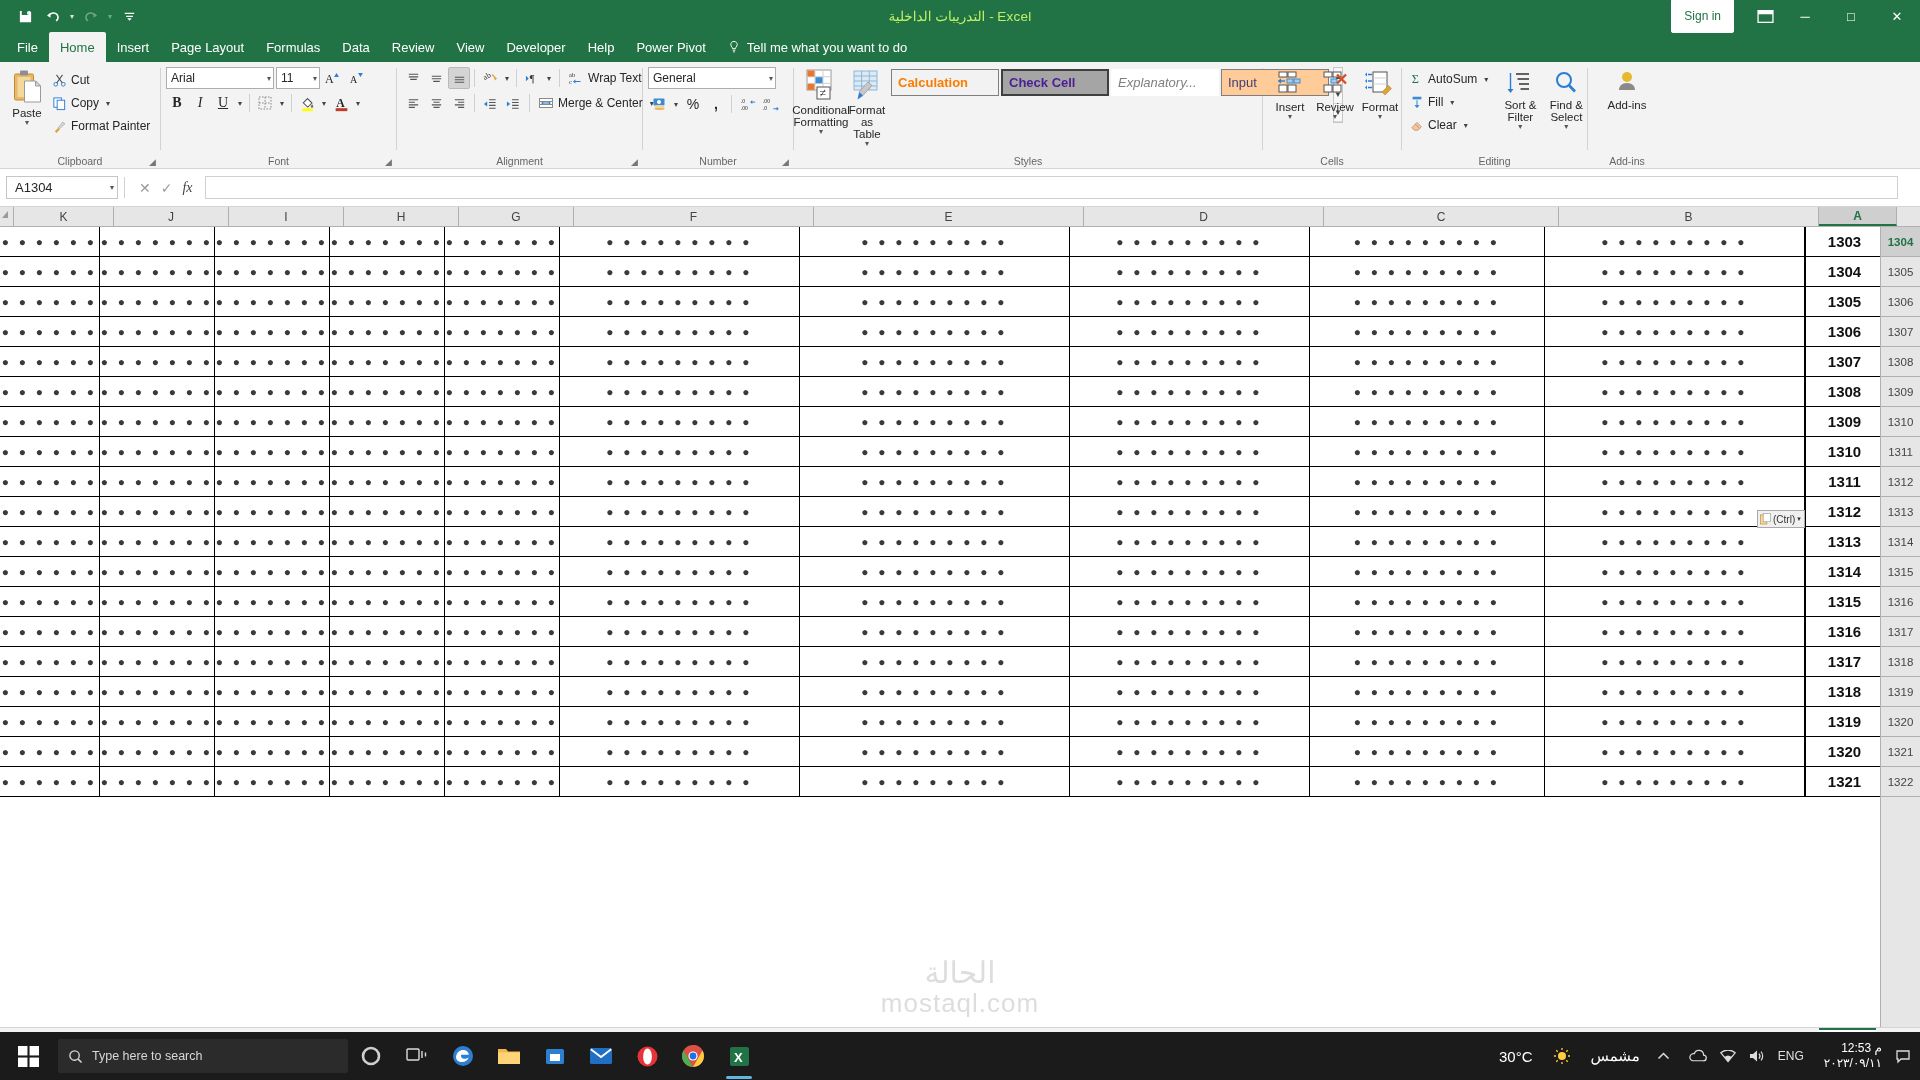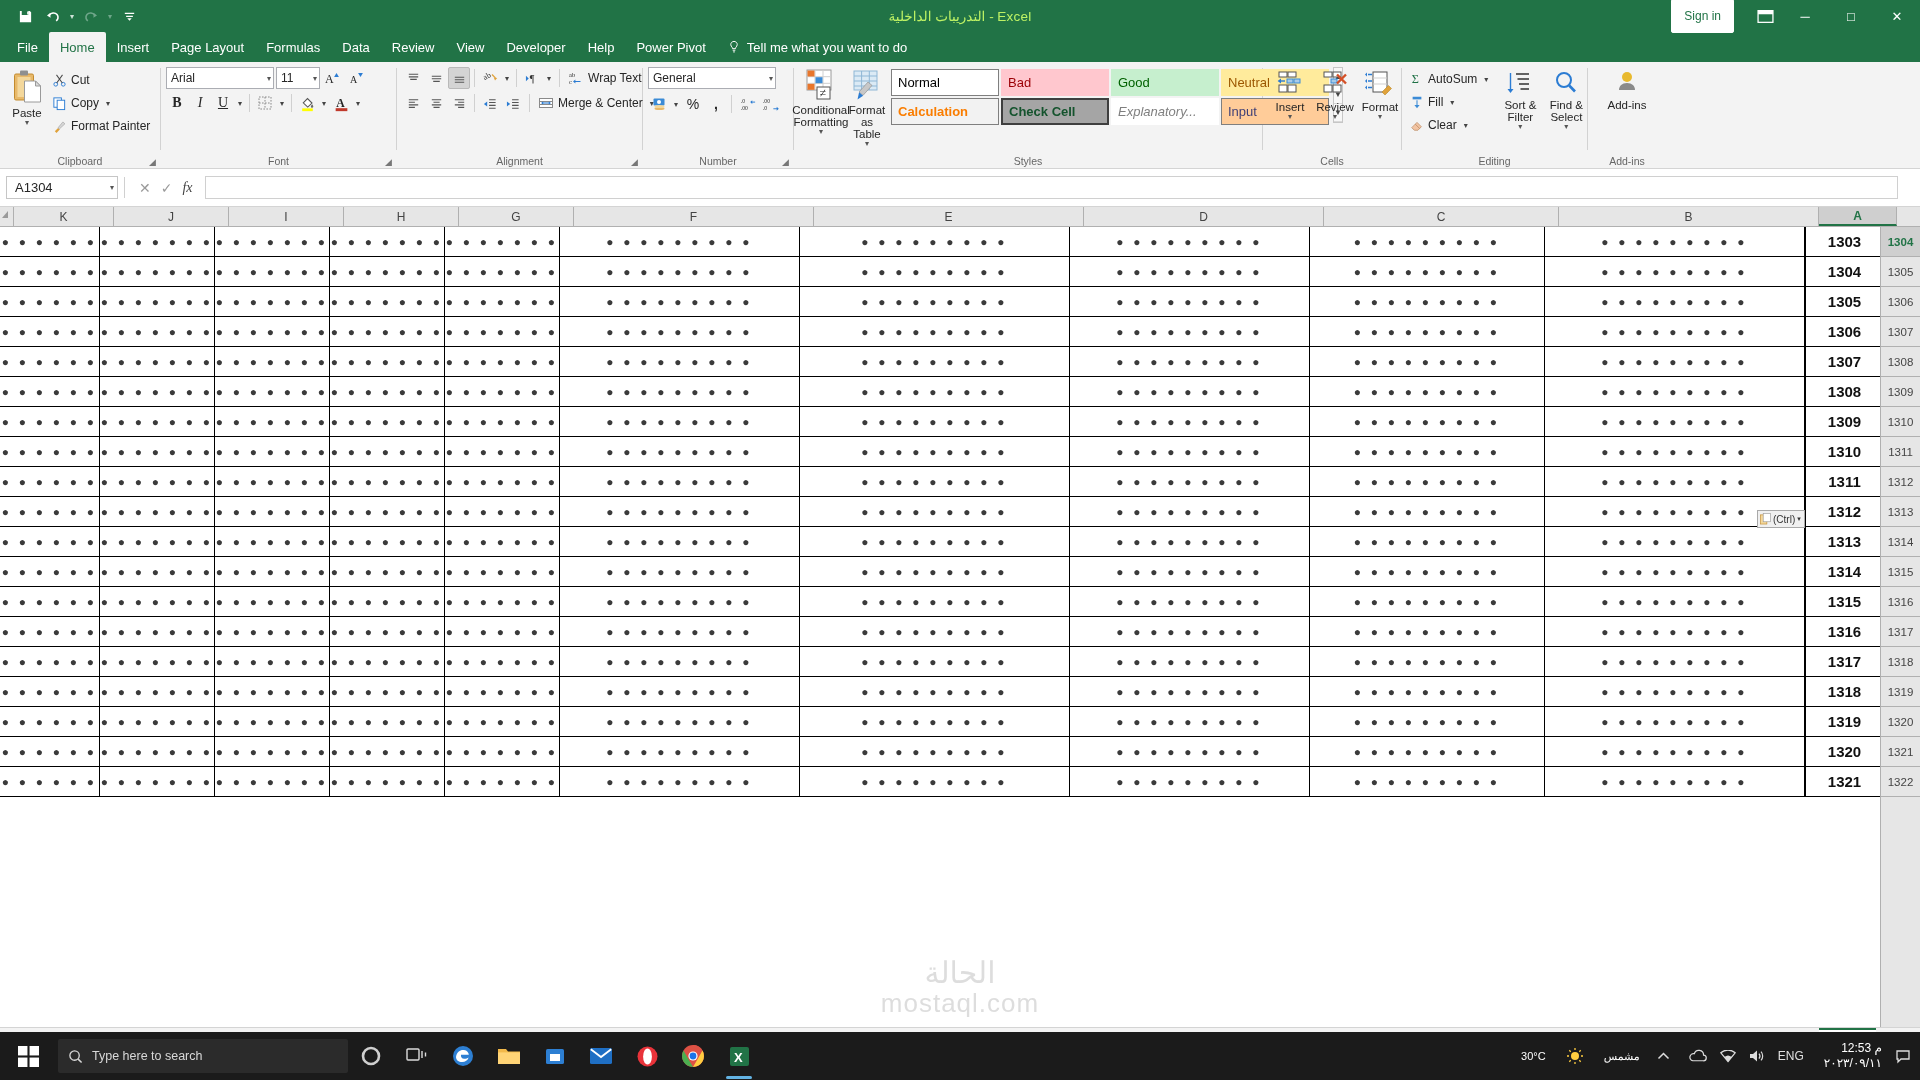--- a/index.html
+++ b/index.html
@@ -194,21 +194,21 @@
     background:#1b1b1b; display:flex; align-items:center; color:#fff; z-index:60;
   }
   .tb-start { width:56px; height:48px; display:flex; align-items:center; justify-content:center; cursor:pointer; }
   .tb-search {
     width:290px; height:34px; background:#2b2b2b; border-radius:2px; display:flex;
     align-items:center; gap:9px; padding:0 10px; font-size:12.5px; color:#d8d8d8; cursor:text; margin-left:2px;
   }
   .tb-icon { width:46px; height:48px; display:flex; align-items:center; justify-content:center; cursor:pointer; position:relative; }
   .tb-icon.active::after { content:""; position:absolute; bottom:1px; left:10px; right:10px; height:3px; background:#63b3e3; border-radius:2px; }
   .tb-right { margin-left:auto; display:flex; align-items:center; gap:0; padding-right:6px; font-size:12px; }
-  .tb-weather { display:flex; align-items:center; gap:20px; padding:0 10px; font-size:11px; cursor:pointer;justify-content:flex-end; }
+  .tb-weather { display:flex; align-items:center; gap:20px; padding:0 10px; font-size:15px; cursor:pointer;justify-content:flex-end; }
   .tb-tray { display:flex; align-items:center; gap:13px; padding:0 10px; }
   .tb-clock { display:flex; flex-direction:column; align-items:flex-end; line-height:15px; font-size:12px; padding:0 10px; cursor:pointer; }
   .tb-notif { width:22px; height:48px; display:flex; align-items:center; justify-content:center; cursor:pointer; }
 
   svg { display:block; }
 </style>
 </head>
 <body>
 
 <div class="app">
@@ -574,38 +574,24 @@
               <path d="M8 23l9-10 4 3.4-9 10z" fill="#c8c8c8" stroke="#8a8a8a" stroke-width=".6"></path>
               <path d="M6.5 30.5l1.6-7.2 4 3.4z" fill="#2b7cd3"></path>
             </svg>
           </span>
           <span class="lbl">Format as Table</span>
           <span class="dd">▾</span>
         </div>
 
         <div class="stylegal">
           <div class="stylerow">
-            <div class="stylecell" style="background: rgb(255, 255, 255); color: rgb(0, 0, 0); border: 1px solid rgb(127, 127, 127);">
-                <span>Normal</span>
-              </div>
-            <div class="stylecell" style="background: rgb(255, 199, 206); color: rgb(156, 0, 6); border: 1px solid rgb(255, 199, 206);">
-                <span>Bad</span>
-              </div>
-            <div class="stylecell" style="background: rgb(198, 239, 206); color: rgb(0, 97, 0); border: 1px solid rgb(198, 239, 206);">
-                <span>Good</span>
-              </div>
-            <div class="stylecell" style="background: rgb(255, 235, 156); color: rgb(156, 87, 0); border: 1px solid rgb(255, 235, 156);">
-                <span>Neutral</span>
-              </div>
-          </div>
-          <div class="stylerow">
             <div class="stylecell" style="background: rgb(242, 242, 242); color: rgb(250, 125, 0); border: 1px solid rgb(127, 127, 127); font-weight: bold;">
                 <span>Calculation</span>
               </div>
-            <div class="stylecell" style="background: rgb(165, 165, 165); color: #14532d; border: 2px double rgb(63, 63, 63); font-weight: bold;">
+            <div class="stylecell" style="background: rgb(165, 165, 165); color: #4c1d95; border: 2px double rgb(63, 63, 63); font-weight: bold;">
                 <span>Check Cell</span>
               </div>
             <div class="stylecell" style="background: rgb(255, 255, 255); color: rgb(127, 127, 127); border: 1px solid rgb(255, 255, 255); font-style: italic;">
                 <span>Explanatory...</span>
               </div>
             <div class="stylecell" style="background: rgb(255, 204, 153); color: rgb(63, 63, 118); border: 1px solid rgb(127, 127, 127);">
                 <span>Input</span>
               </div>
           </div>
         </div>

